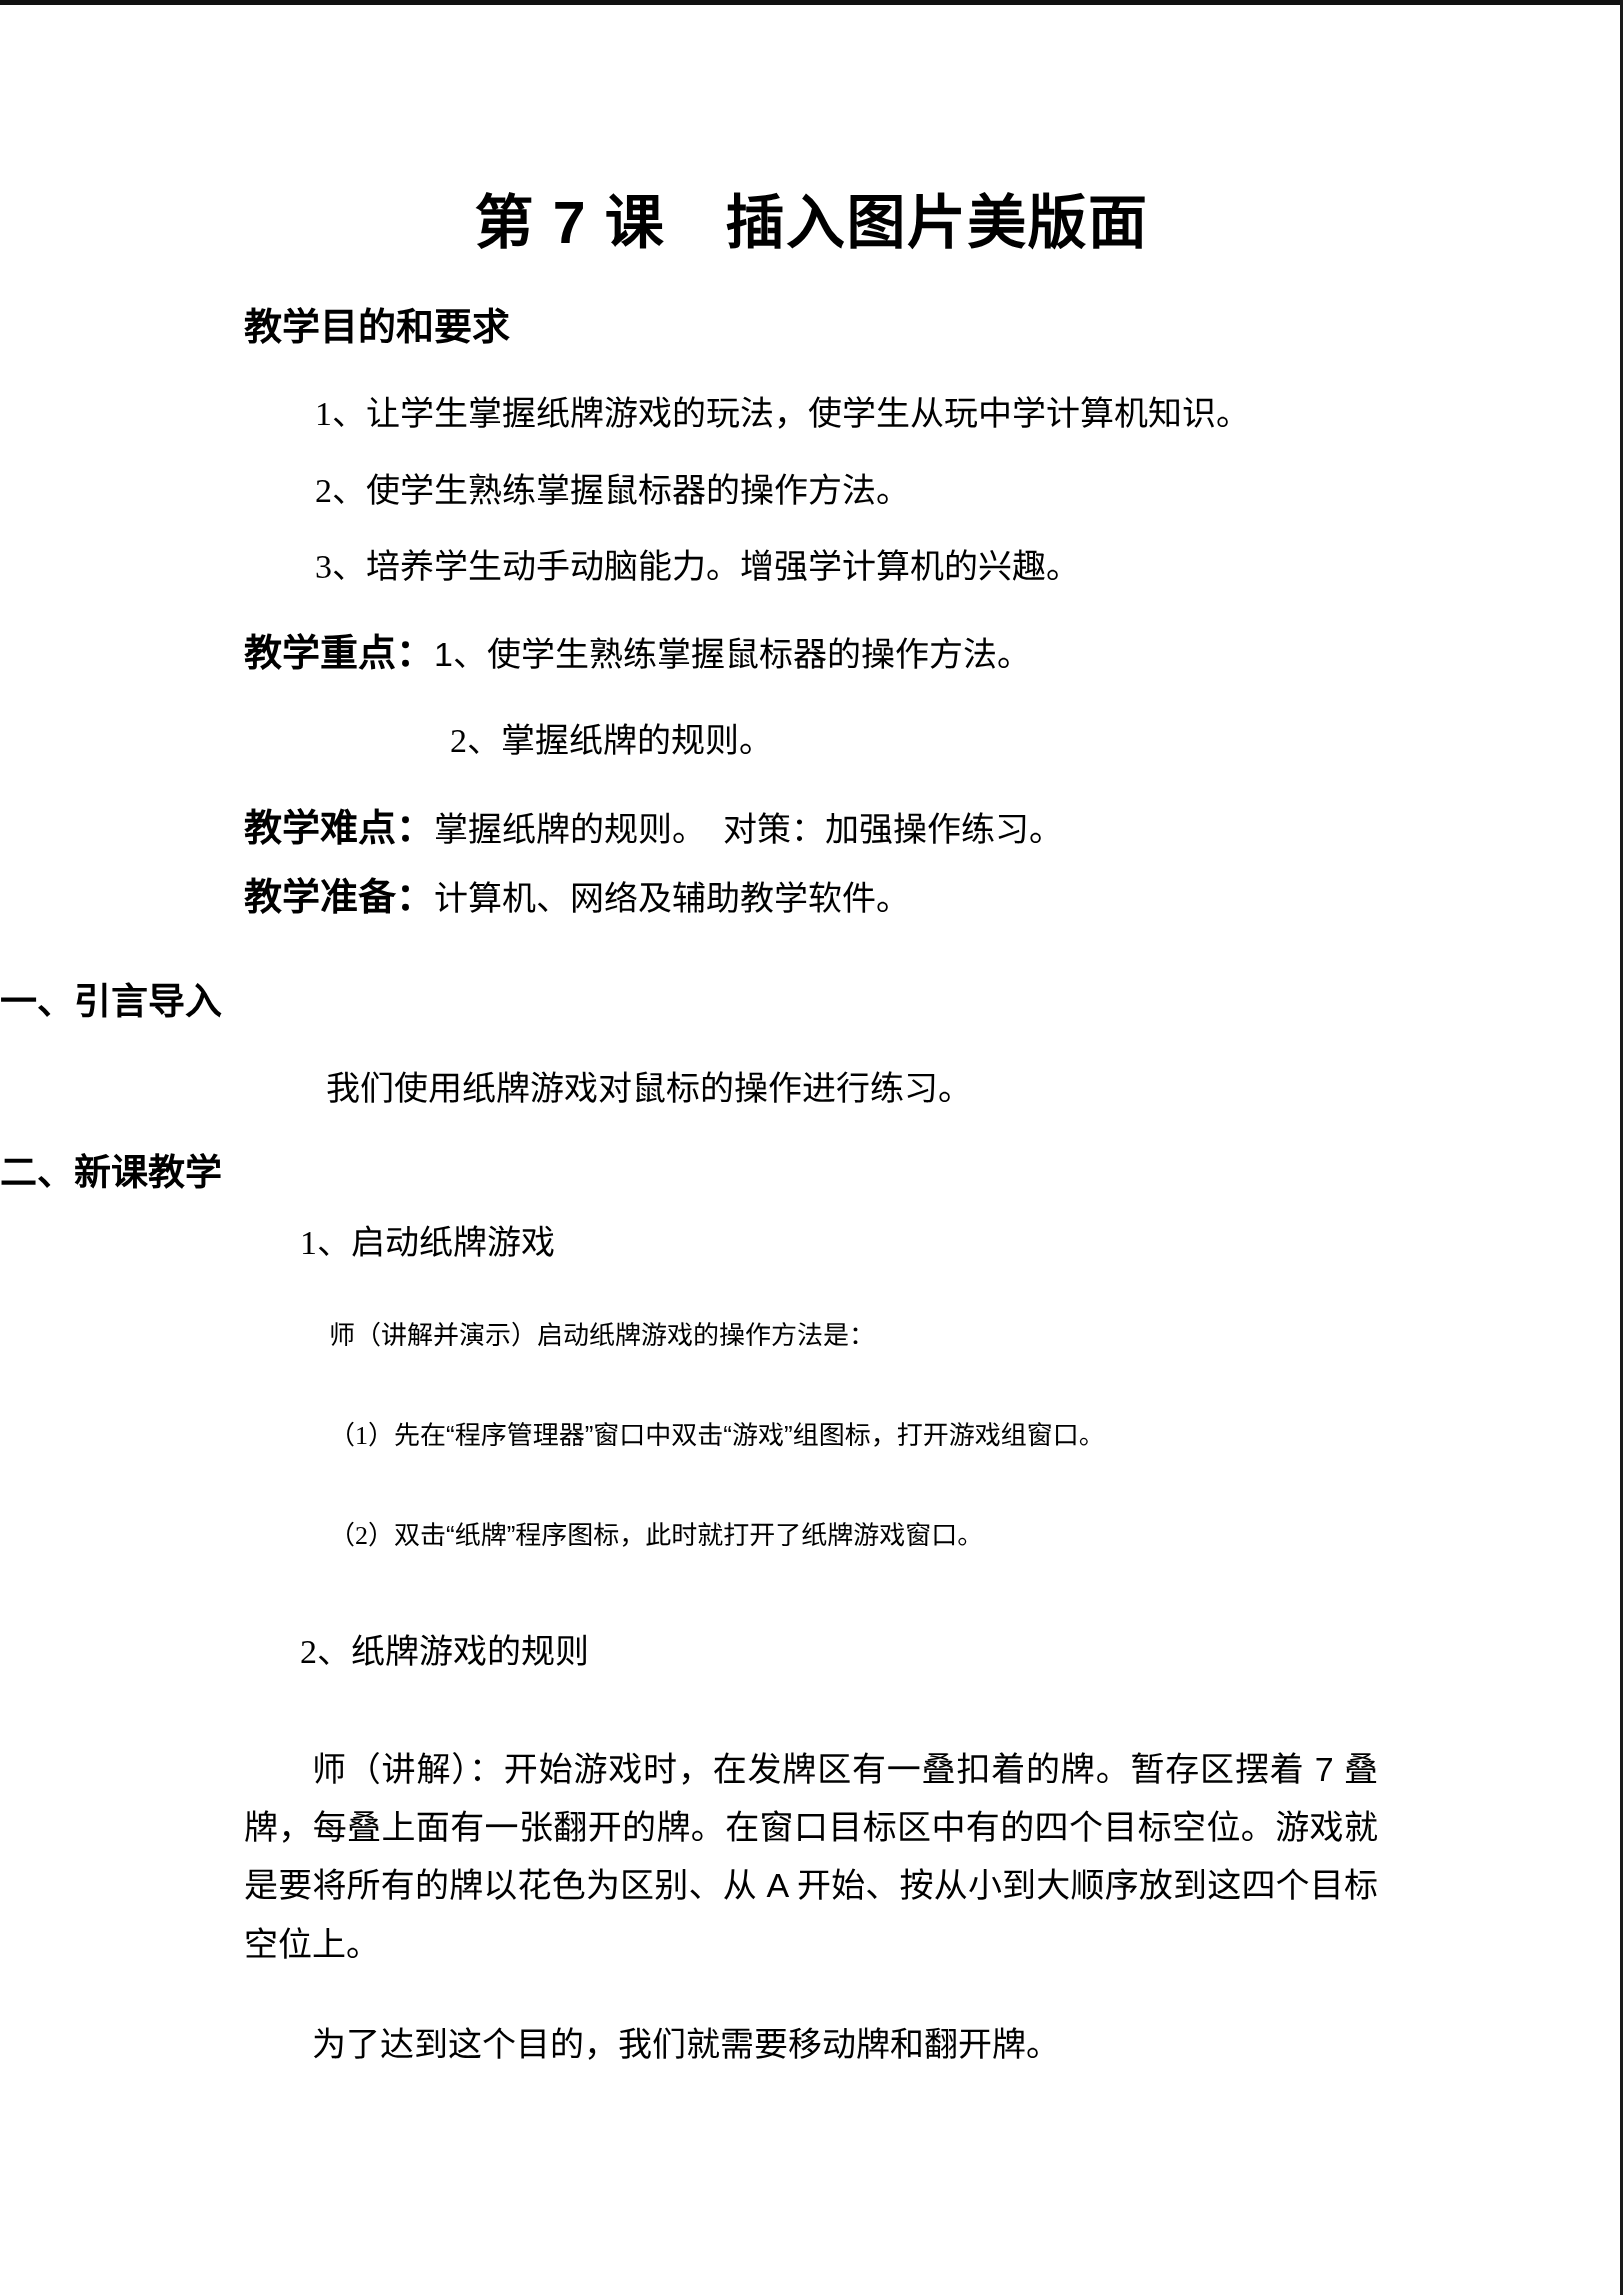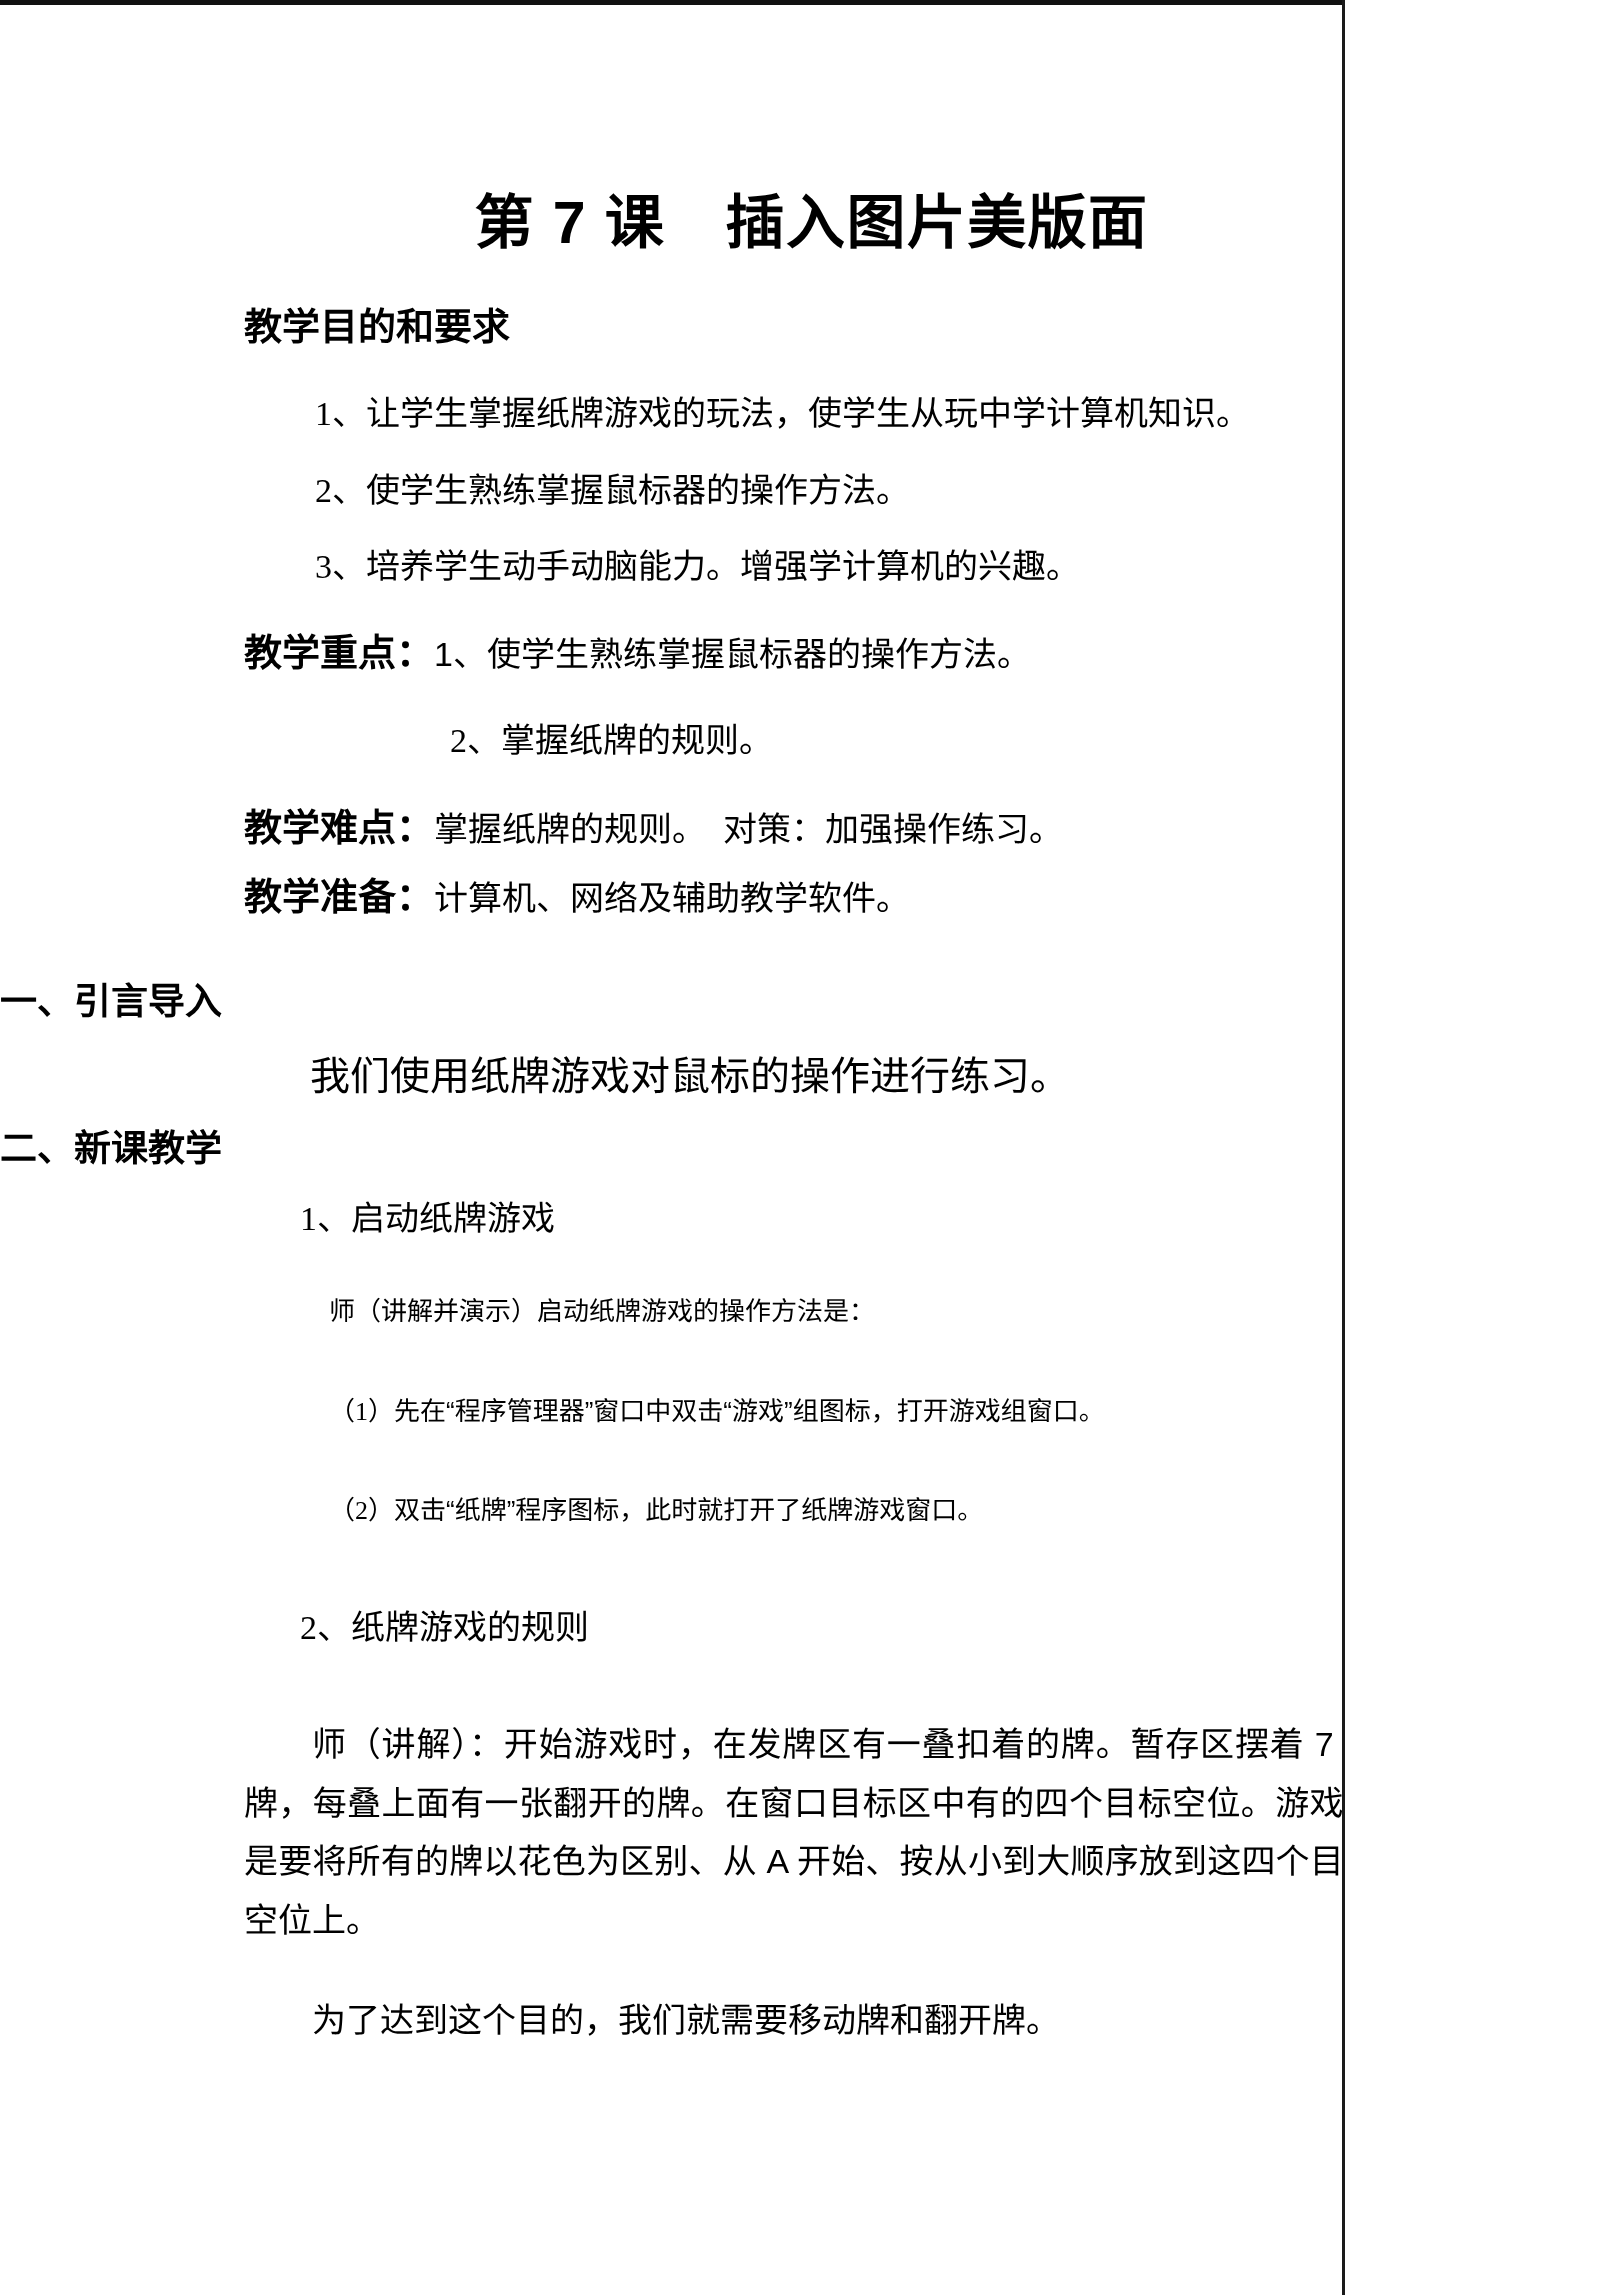--- a/index.html
+++ b/index.html
@@ -3,21 +3,21 @@
 <meta charset="utf-8">
 <title>第 7 课 插入图片美版面</title>
 <style>
   html, body {
     margin: 0;
     padding: 0;
     background: #ffffff;
   }
   .page {
     position: relative;
-    width: 1345px;
+    width: 1623px;
     height: 2295px;
     background: #ffffff;
     overflow: hidden;
     box-sizing: border-box;
     font-family: "Liberation Sans", "DejaVu Sans", sans-serif;
     color: #000000;
     text-decoration: underline;
   }
   
   .edge-top {
@@ -111,22 +111,22 @@
 
   
   .proc-head {
     font-size: 37px;
     font-weight: 700;
     margin: 0;
     line-height: 1.3;
     font-family: "Liberation Sans", "DejaVu Sans", sans-serif;
   }
   .proc-body {
-    font-size: 40px;
-    margin: 0;
+    font-size: 34px;
+    margin: 16px;
     padding-left: 310px;
     line-height: 1.3;
     font-family: "Liberation Sans", "DejaVu Sans", sans-serif;
   }
   .proc-num {
     font-size: 34px;
     margin: 0;
     padding-left: 300px;
     line-height: 1.3;
     font-family: "Liberation Sans", "DejaVu Sans", sans-serif;

